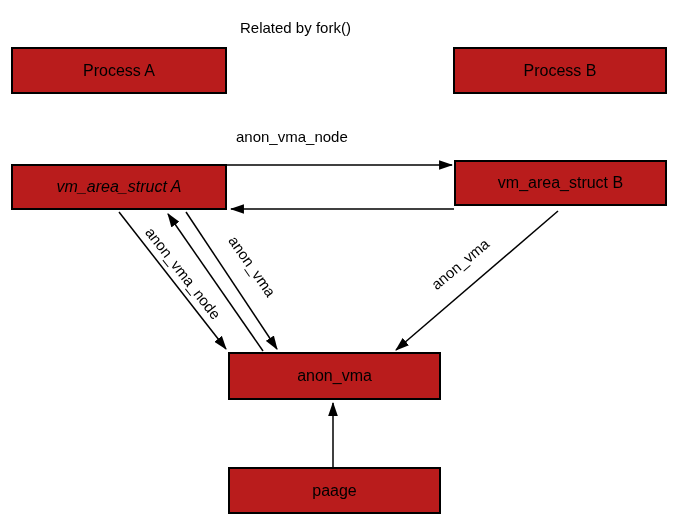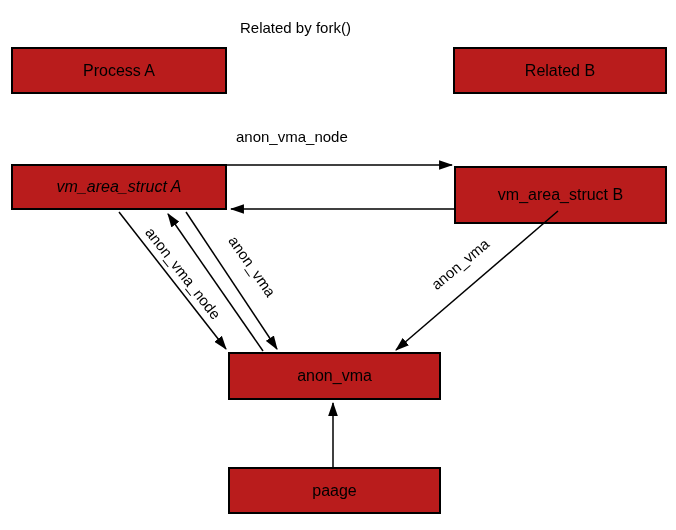--- a/index.html
+++ b/index.html
@@ -47,28 +47,28 @@
 
   <div class="free-label" style="left:240px;top:19px;width:200px;">Related by fork()</div>
 
   <div class="free-label" style="left:236px;top:128px;width:200px;">anon_vma_node</div>
 
   <div class="node" style="left:11px;top:47px;width:216px;height:47px;">
     <span>Process A</span>
   </div>
 
   <div class="node" style="left:453px;top:47px;width:214px;height:47px;">
-    <span>Related B</span>
+    <span>Process B</span>
   </div>
 
   <div class="node" style="left:11px;top:164px;width:216px;height:46px;font-style:italic;">
     <span>vm_area_struct A</span>
   </div>
 
-  <div class="node" style="left:454px;top:166px;width:213px;height:58px;">
+  <div class="node" style="left:454px;top:160px;width:213px;height:46px;">
     <span>vm_area_struct B</span>
   </div>
 
   <div class="node" style="left:228px;top:352px;width:213px;height:48px;">
     <span>anon_vma</span>
   </div>
 
   <div class="node" style="left:228px;top:467px;width:213px;height:47px;justify-content:center;">
     <span>paage</span>
   </div>

